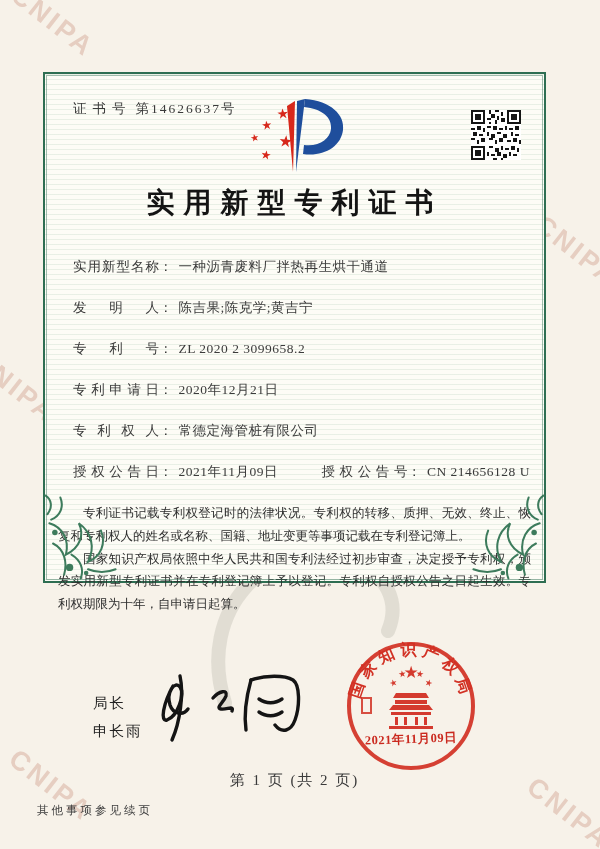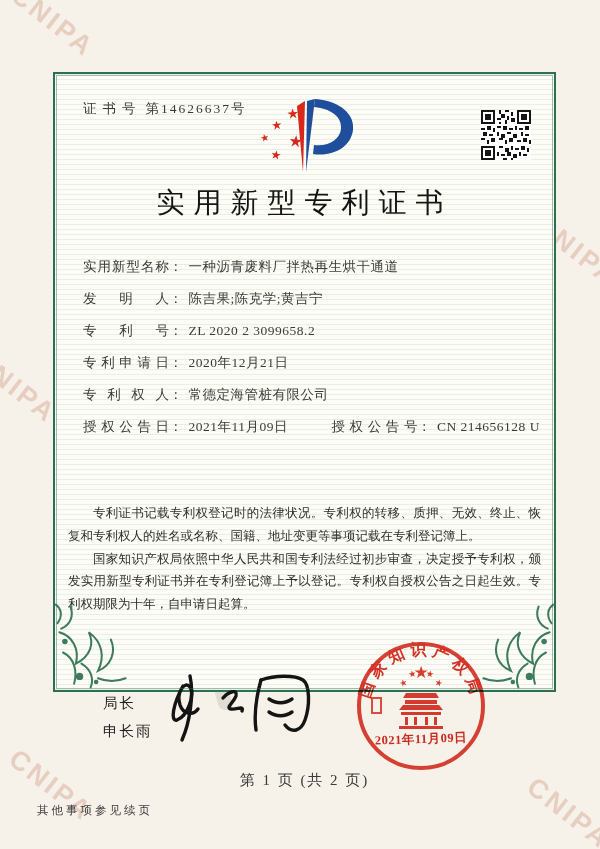--- a/index.html
+++ b/index.html
@@ -12,44 +12,44 @@
   }
   .wm {
     position:absolute; font-family:"Liberation Sans","DejaVu Sans",sans-serif;
     font-weight:bold; font-size:27px; letter-spacing:3px;
     color:rgba(199,141,122,0.36); transform:rotate(38deg); white-space:nowrap;
     pointer-events:none;
   }
   .swirl { position:absolute; pointer-events:none; }
 
   .frame {
-    position:absolute; left:53px; top:72px; width:503px; height:620px;
+    position:absolute; left:43px; top:72px; width:503px; height:511px;
     border:2px solid #2e6e52;
     background:
       repeating-linear-gradient(180deg, rgba(118,168,134,0.15) 0px, rgba(118,168,134,0.15) 1px, transparent 1px, transparent 5px),
       #fdfcf6;
   }
   .frame::after {
     content:""; position:absolute; inset:1px;
     border:1px solid rgba(46,110,82,0.45); pointer-events:none;
   }
 
   .cert-no { position:absolute; left:28px; top:26px; font-size:13.5px; letter-spacing:2px; color:#3a3a3a; }
   .cert-no .lab { letter-spacing:6px; margin-right:4px; }
 
   .logo { position:absolute; left:190px; top:16px; width:118px; height:90px; }
   .qr { position:absolute; left:426px; top:36px; width:50px; height:50px; }
 
   .title {
     position:absolute; top:110px; left:0; width:100%; text-align:center;
-    font-size:28px; font-weight:normal; letter-spacing:9px; color:#141414;
+    font-size:28px; font-weight:bold; letter-spacing:9px; color:#141414;
   }
 
   .fields { position:absolute; left:28px; right:22px; top:184px; font-size:13.5px; color:#3b3b3b; }
-  .field-row { height:20px; margin-bottom:12px; white-space:nowrap; }
+  .field-row { height:20px; margin-bottom:21px; white-space:nowrap; }
   .flabel { display:inline-block; width:86px; text-align:justify; text-align-last:justify; vertical-align:top; }
   .colon { margin-right:6px; }
   .fvalue { letter-spacing:0.5px; }
   .grant-second { margin-left:40px; }
 
   .body-text {
     position:absolute; left:13px; right:13px; top:428px;
     font-size:12.5px; line-height:1.82; text-align:justify; color:#2e2e2e;
   }
   .body-text p { text-indent:2em; }

